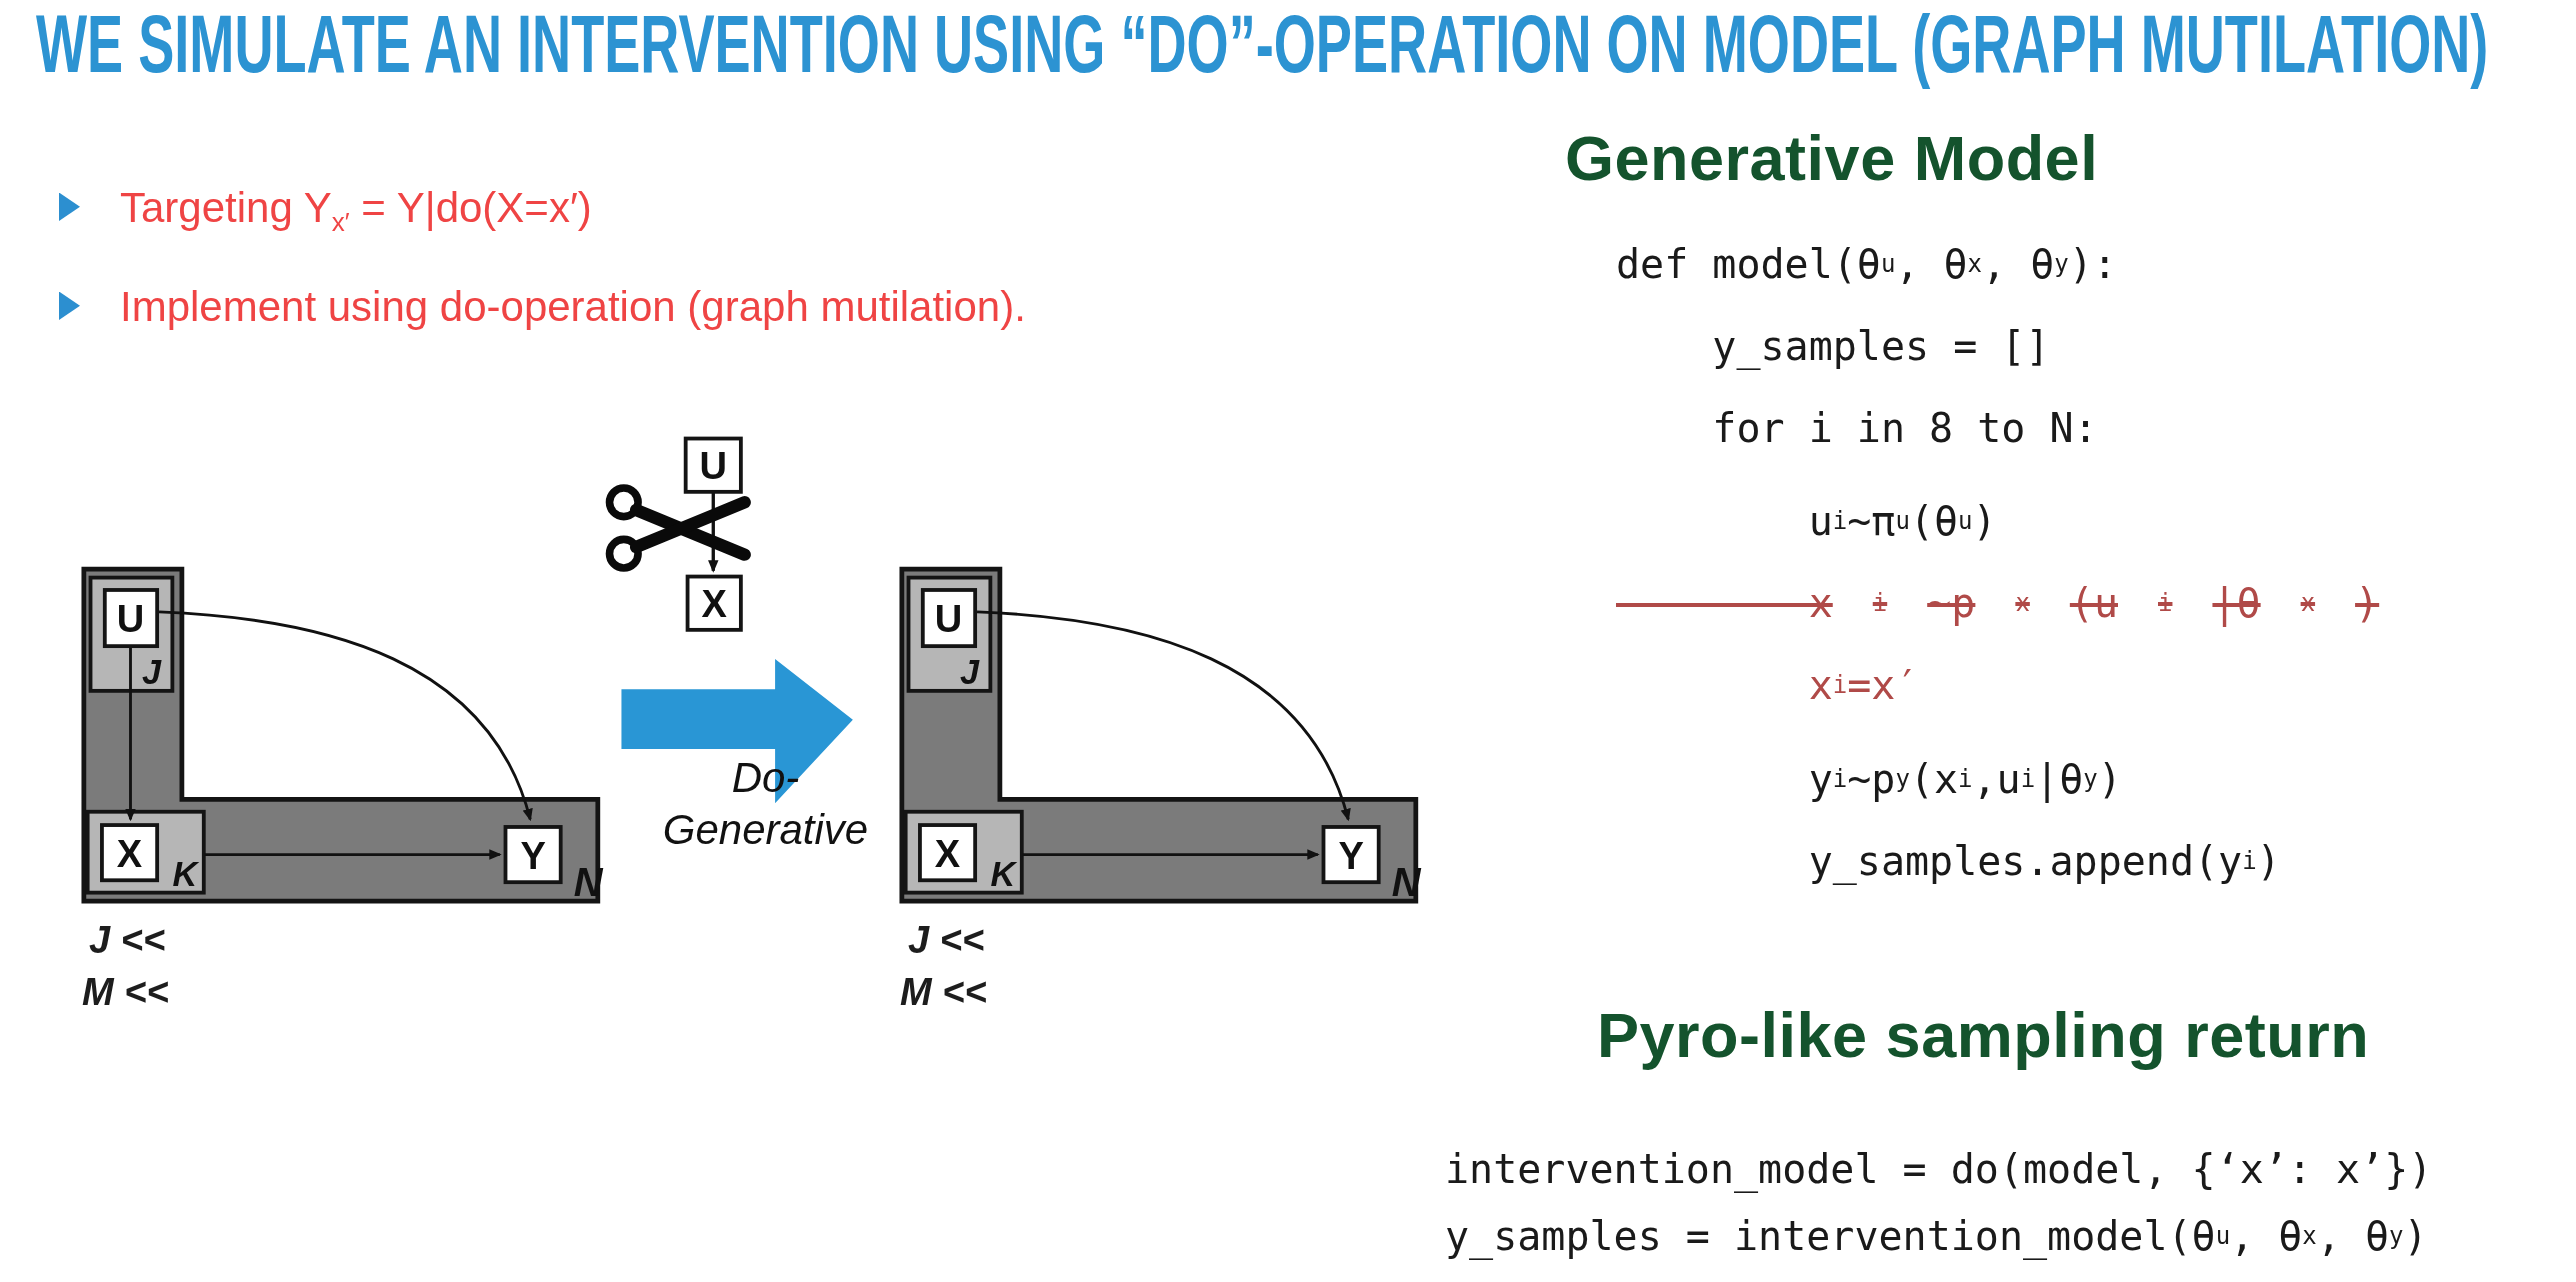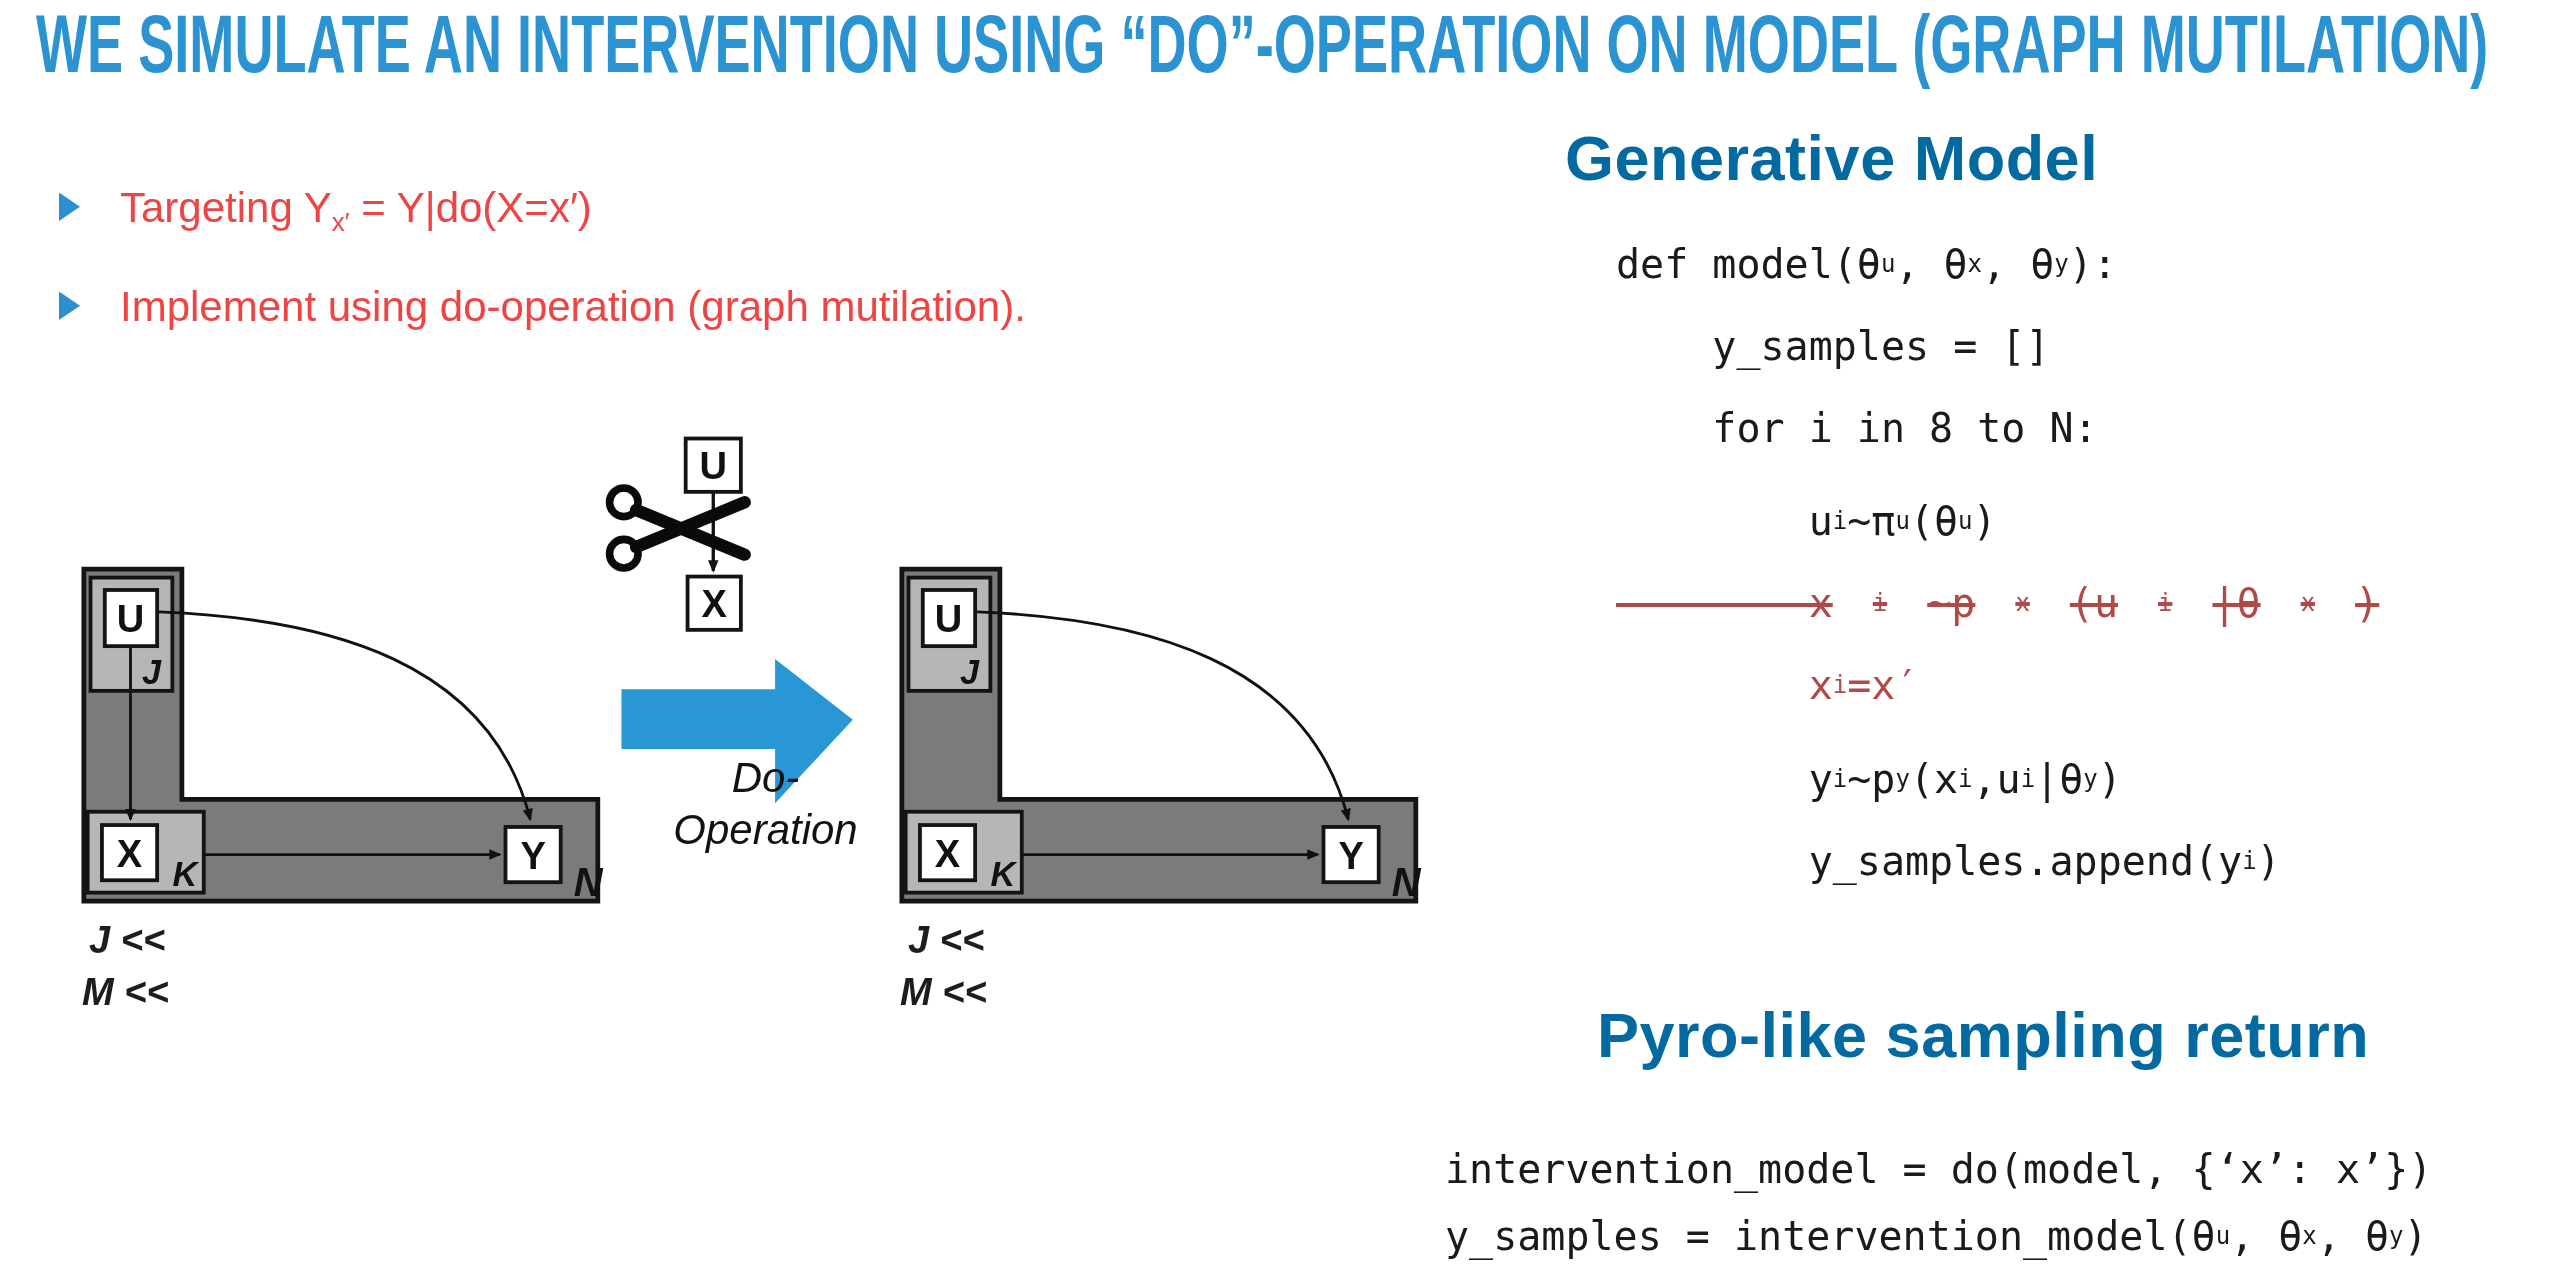--- a/index.html
+++ b/index.html
@@ -50,21 +50,21 @@
   
   .cut-motif{position:absolute;left:600px;top:426px;width:257px;height:224px;}
   .do-arrow{position:absolute;left:621px;top:659px;width:238px;height:147px;}
   .do-label{
     position:absolute;left:642px;top:752px;width:247px;
     text-align:center;font-style:italic;font-size:42px;line-height:52px;color:#111;
   }
   
   .sec-heading{
     position:absolute;
-    font-size:63px;font-weight:600;color:#0369a1;letter-spacing:0.5px;
+    font-size:63px;font-weight:600;color:#14532d;letter-spacing:0.5px;
     white-space:nowrap;
   }
   .sec-heading.gen{left:1565px;top:122px;}
   .sec-heading.pyro{left:1597px;top:999px;}
   .code-block{
     position:absolute;
     font-family:"DejaVu Sans Mono","Liberation Mono",monospace;
     font-size:40px;color:#1a1a1a;
   }
   .code-block.gen{left:1616px;top:223px;}
@@ -136,21 +136,21 @@
       <line x1="38" y1="88" x2="152" y2="135" stroke="#0a0a0a" stroke-width="13" stroke-linecap="round"></line>
       <line x1="38" y1="127" x2="152" y2="80" stroke="#0a0a0a" stroke-width="13" stroke-linecap="round"></line>
     </g>
   </svg>
 
   <svg class="do-arrow" viewBox="0 0 250 155">
     <polygon points="0,32 162,32 162,0 244,64 162,152 162,95 0,95" fill="#2996D5"></polygon>
   </svg>
   <div class="do-label">
     <div>Do-</div>
-    <div>Operation</div>
+    <div>Generative</div>
   </div>
 
   <svg class="pdiag right" viewBox="0 0 560 360">
     <defs>
       <marker id="ah3" markerWidth="13" markerHeight="11" refX="11" refY="5.5" orient="auto" markerUnits="userSpaceOnUse">
         <path d="M0,0 L13,5.5 L0,11 Z" fill="#111"></path>
       </marker>
     </defs>
     <path d="M3,3 L106,3 L106,245 L543,245 L543,352 L3,352 Z" fill="#7B7B7B" stroke="#141414" stroke-width="5"></path>
     <rect x="10" y="12" width="86" height="119" fill="#B6B6B6" stroke="#141414" stroke-width="4"></rect>

